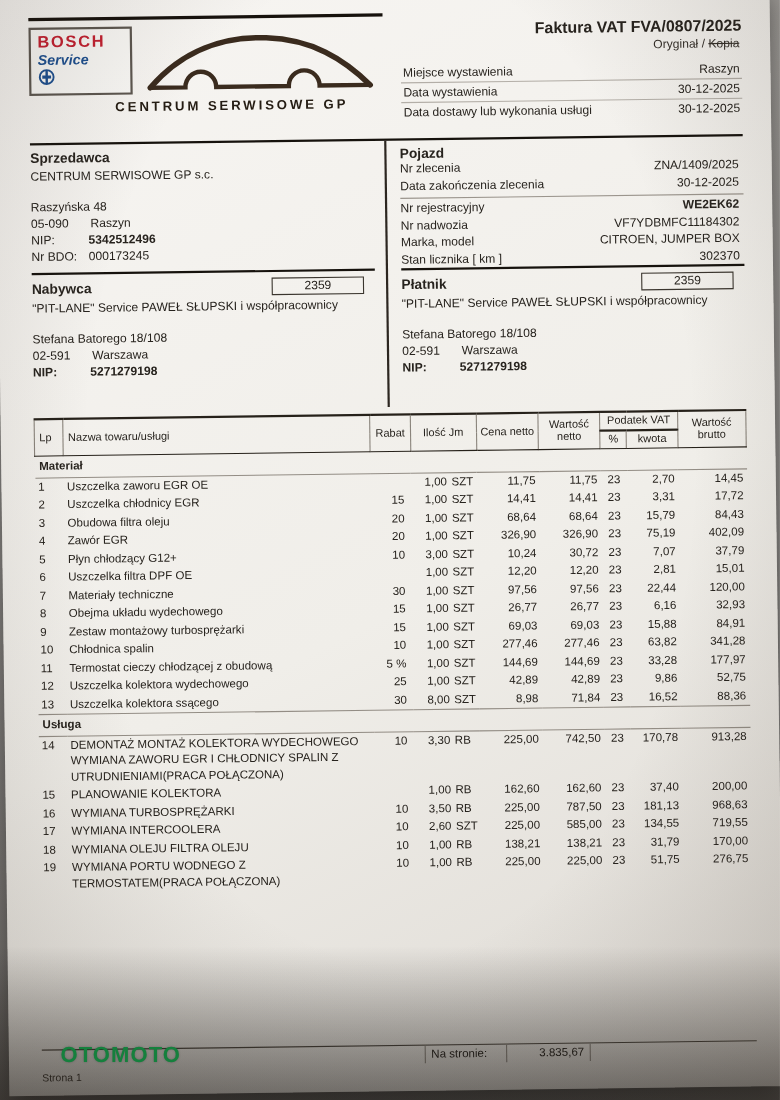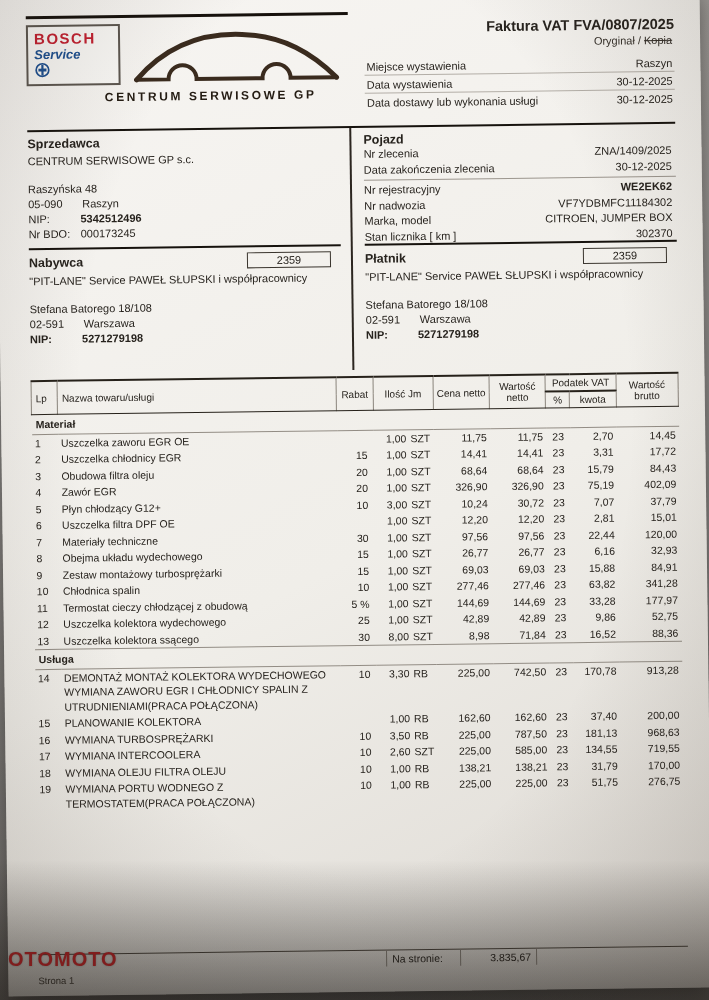--- a/index.html
+++ b/index.html
@@ -74,22 +74,23 @@
   .strona{font-size:9.5px;margin-top:4px;color:#38332c}
   
   .vignette{
     position:absolute;inset:0;pointer-events:none;z-index:5;
     background:
       radial-gradient(ellipse at 50% 42%, rgba(0,0,0,0) 55%, rgba(55,45,35,.20) 100%),
       linear-gradient(to bottom, rgba(0,0,0,0) 86%, rgba(18,15,12,.55) 100%);
   }
   .watermark{
     position:absolute;left:8px;top:948px;z-index:6;
-    color:#7f1d1d;font-weight:bold;font-size:20px;letter-spacing:1px;
+    color:#15803d;font-weight:bold;font-size:20px;letter-spacing:1px;
     text-shadow:0 0 2px rgba(0,0,0,.25);
+    padding-left:47px;
   }
 </style>
 </head>
 <body>
 
 <div class="paper">
 
   <div class="hdr">
     <div class="hdr-left">
       <div class="logo-row">

